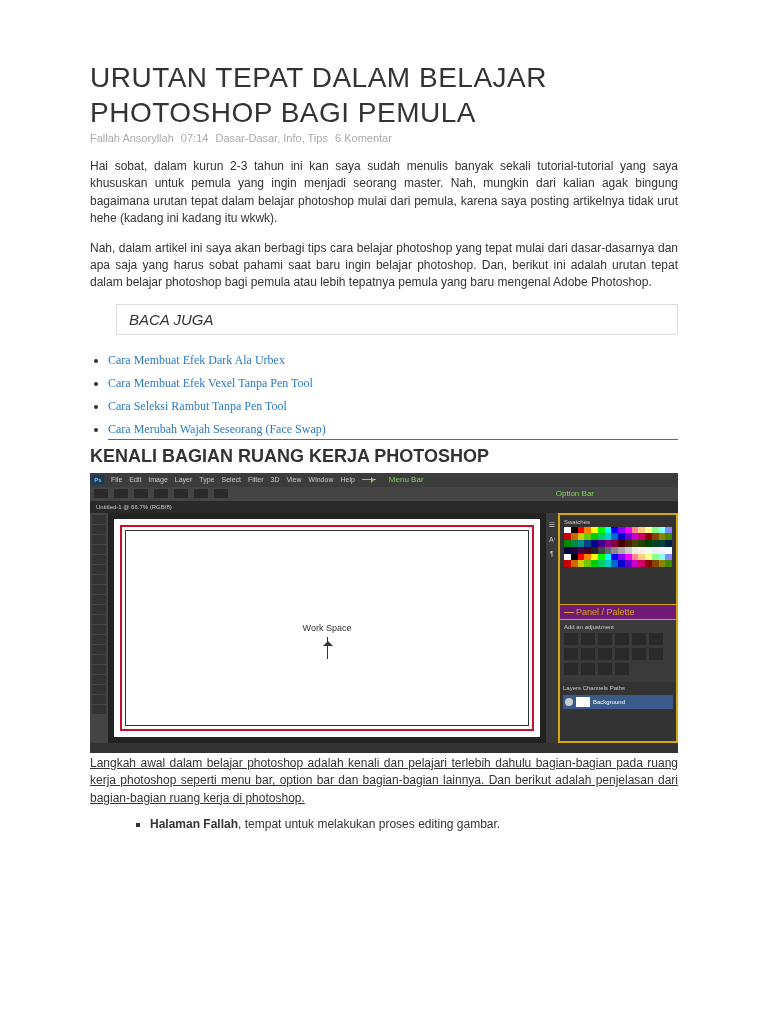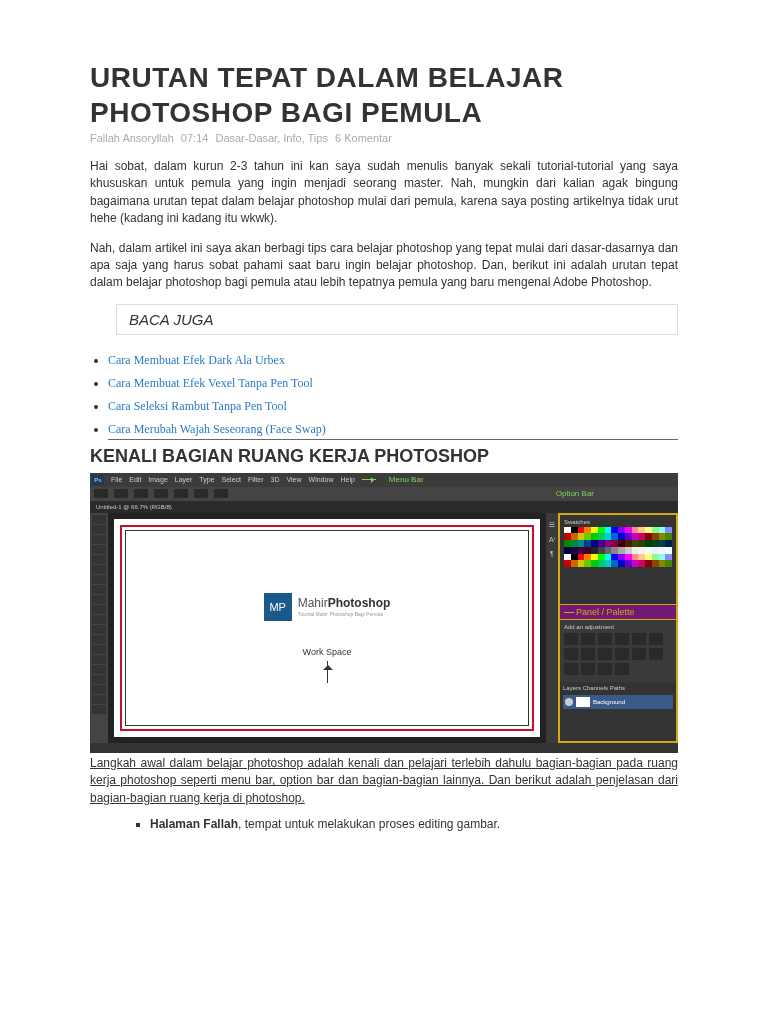--- a/index.html
+++ b/index.html
@@ -1,17 +1,17 @@
 <!DOCTYPE html>
 <html><head>
   <meta charset="utf-8">
   <style>
     * { box-sizing: border-box; margin: 0; padding: 0; }
     body { font-family: 'Segoe UI', Tahoma, Arial, sans-serif; background: #fff; width: 768px; padding: 60px 90px 30px 90px; color: #333; }
-    .title { font-size: 28px; font-weight: 700; color: #333; line-height: 1.25; margin-bottom: 2px; letter-spacing: 0.5px; }
+    .title { font-size: 28px; font-weight: 400; color: #333; line-height: 1.25; margin-bottom: 2px; letter-spacing: 0.5px; }
     .meta { font-size: 11px; color: #aaa; margin-bottom: 14px; }
     .meta span { margin-right: 4px; }
     .para { font-size: 12px; color: #333; line-height: 1.45; margin-bottom: 12px; text-align: justify; }
     .readalso { border: 1px solid #ddd; padding: 6px 12px; margin: 6px 0 14px 26px; font-style: italic; font-size: 15px; color: #333; font-weight: 500; }
     .linklist { list-style: disc; padding-left: 18px; margin-bottom: 6px; }
     .linklist li { font-size: 12px; color: #333; padding: 4px 0; }
     .linklist li:last-child { border-bottom: 1px solid #666; padding-bottom: 2px; }
     .linklist a { color: #2a79c4; text-decoration: none; font-family: Georgia, serif; }
     .h2 { font-size: 18px; font-weight: bold; color: #333; margin: 4px 0 6px 0; }
     .psshot { width: 100%; height: 280px; background: #3e3e3e; position: relative; overflow: hidden; font-family: Arial, sans-serif; }
@@ -138,27 +138,20 @@
         <div class="ps-tool"></div>
         <div class="ps-tool"></div>
         <div class="ps-tool"></div>
         <div class="ps-tool"></div>
         <div class="ps-tool"></div>
     </div>
     <div class="ps-toolslabel">Tools Bar</div>
     <div class="ps-canvas">
       <div class="ps-artboard">
         <div class="ps-artframe"></div>
-        <div class="ps-logo">
-          <div class="ps-logo-sq">MP</div>
-          <div>
-            <div class="ps-logo-txt"><span>Mahir</span><b>Photoshop</b></div>
-            <div class="ps-logo-sub">Tutorial Mahir Photoshop Bagi Pemula</div>
-          </div>
-        </div>
         <div class="ps-ws">Work Space</div>
         <div class="ps-arrow-up"></div>
       </div>
     </div>
     <div class="ps-side">
         <span>☰</span>
         <span>Aⁱ</span>
         <span>¶</span>
       </div>
     <div class="ps-right">

